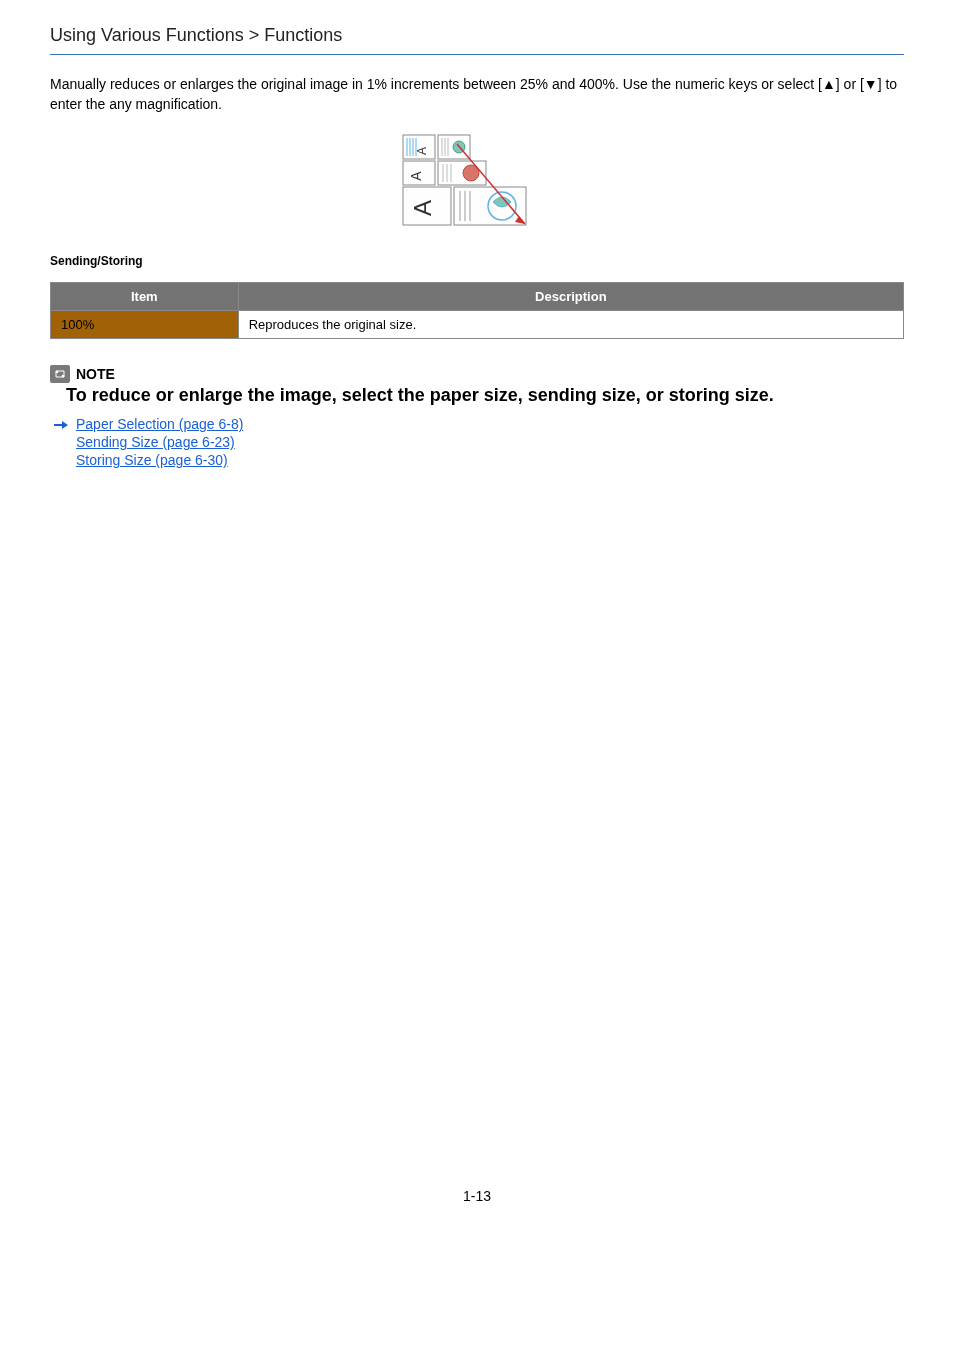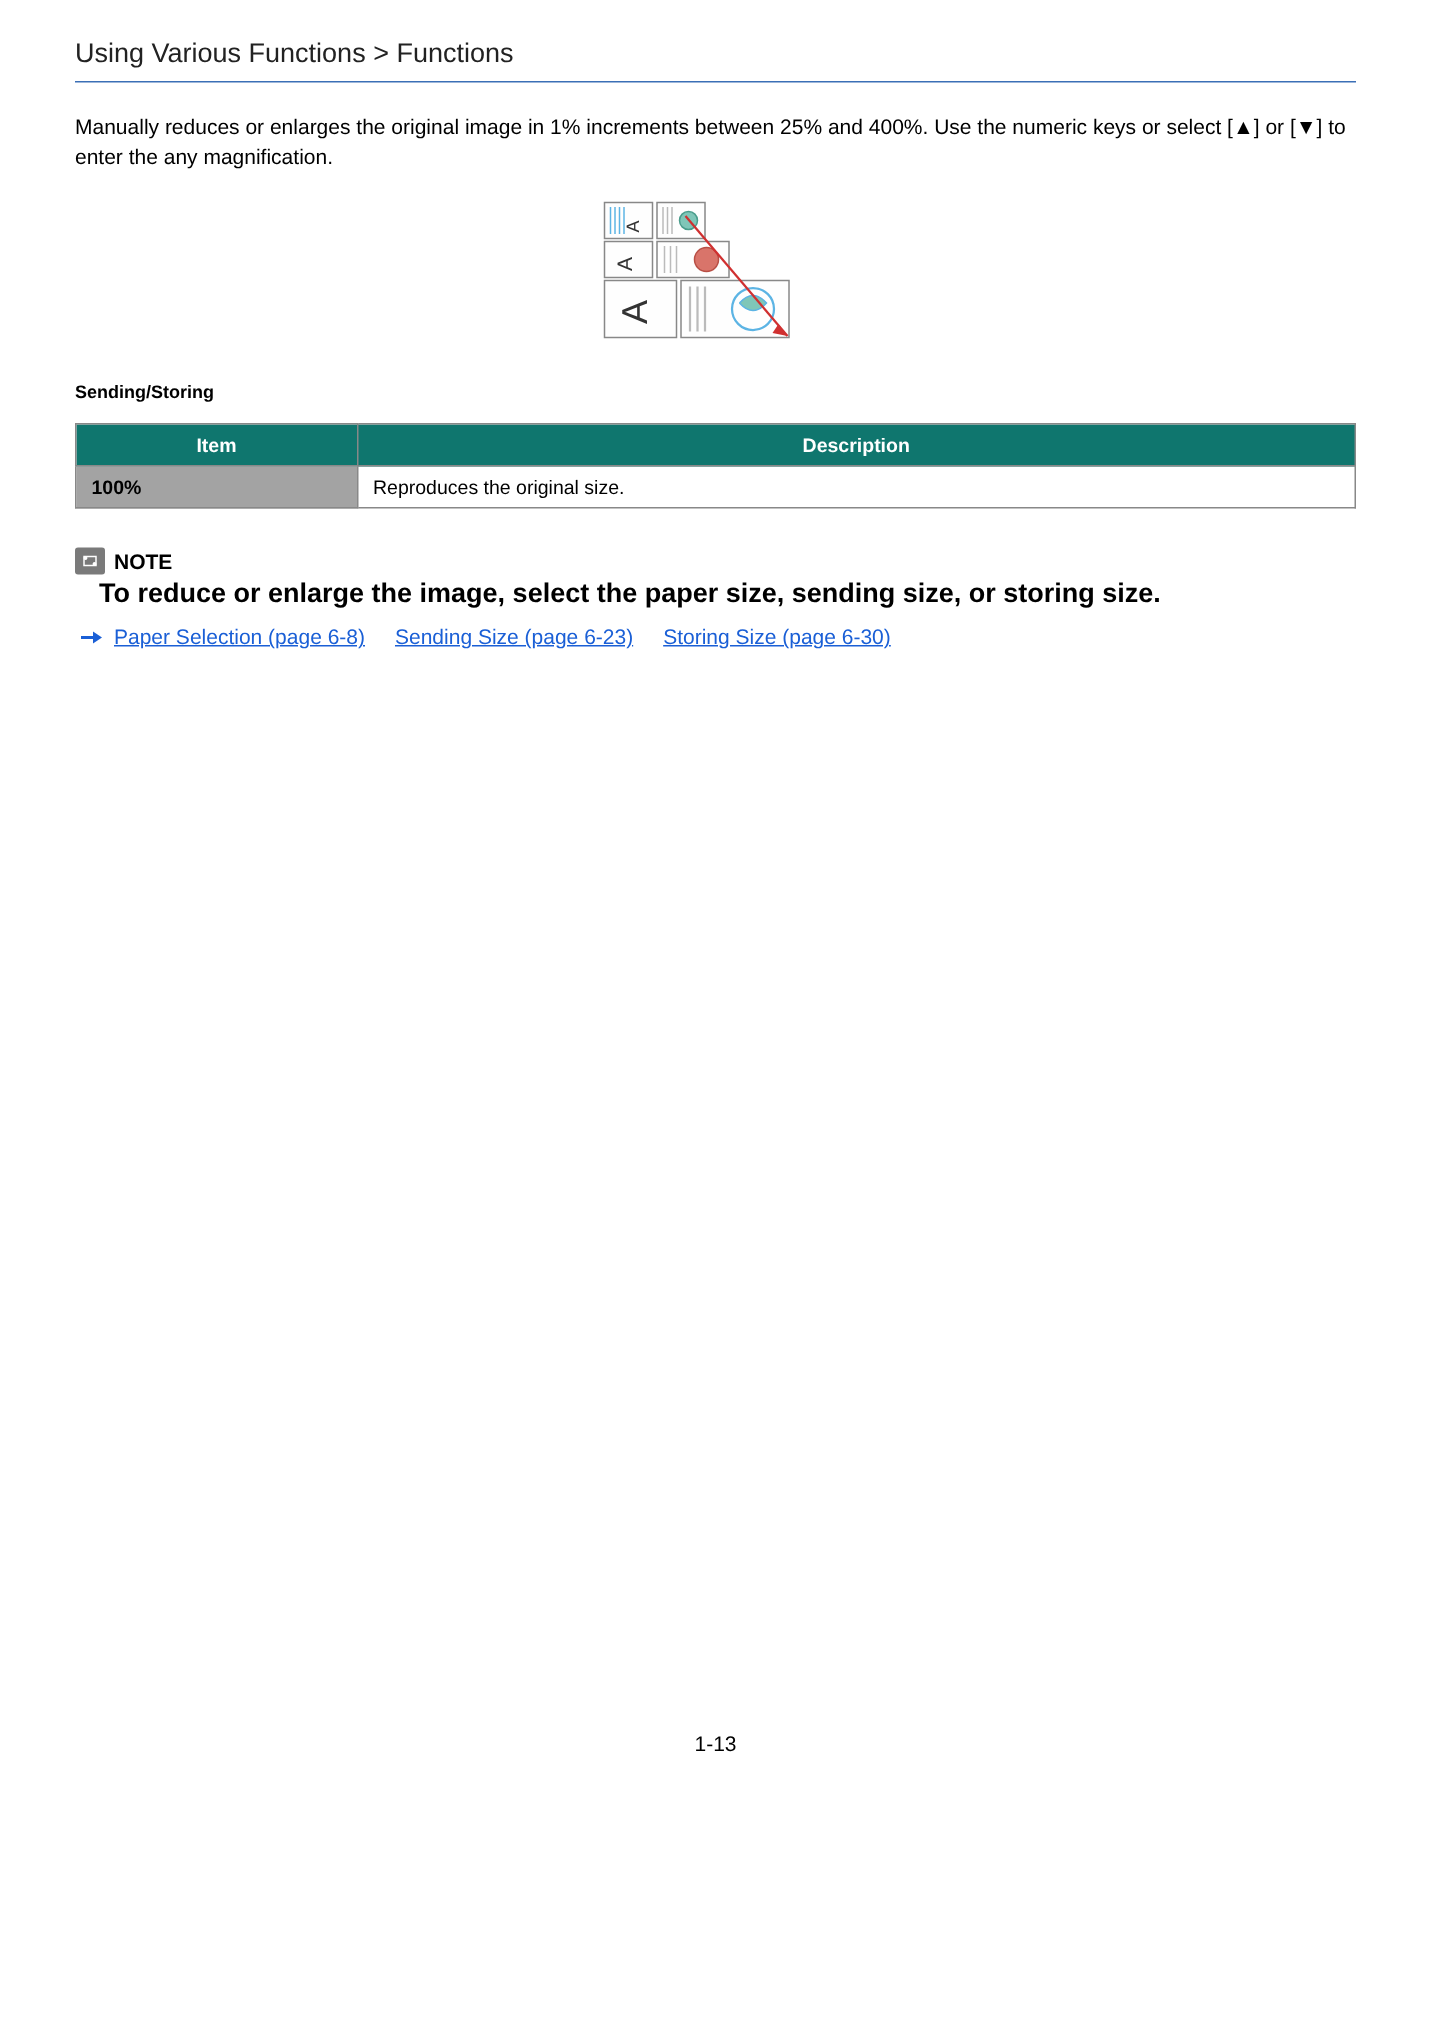--- a/index.html
+++ b/index.html
@@ -42,37 +42,37 @@
     font-weight: bold;
     font-size: 12px;
     margin: 12px 0 14px 0;
   }
   table.data-table {
     width: 100%;
     border-collapse: collapse;
     font-size: 13px;
   }
   table.data-table th {
-    background: #0f766e;
+    background: #737373;
     color: #fff;
     font-weight: bold;
     text-align: center;
     padding: 6px 10px;
     border: 1px solid #888;
     margin-left: 43px;
   }
   table.data-table th.item-col { width: 22%; }
   table.data-table td {
     border: 1px solid #888;
     padding: 6px 10px;
     vertical-align: middle;
   }
   table.data-table td.label-cell {
-    background: #a3a3a3;
-    font-weight: bold;
+    background: #a16207;
+    font-weight: normal;
   }
   .note-block { margin-top: 26px; }
   .note-header {
     display: flex;
     align-items: center;
     gap: 6px;
     margin-bottom: 2px;
   }
   .note-icon {
     width: 20px;
@@ -95,22 +95,22 @@
   }
   .link-list {
     display: flex;
     align-items: flex-start;
     gap: 8px;
     margin-left: 4px;
   }
   .arrow-icon { margin-top: 2px; }
   .links {
     display: flex;
-    flex-direction: row;
-    gap: 20px;
+    flex-direction: column;
+    gap: 2px;
   }
   .links a {
     color: #1a5fd6;
     text-decoration: underline;
     font-size: 14px;
   }
   .page-number {
     text-align: center;
     font-size: 14px;
     margin-top: 720px;

